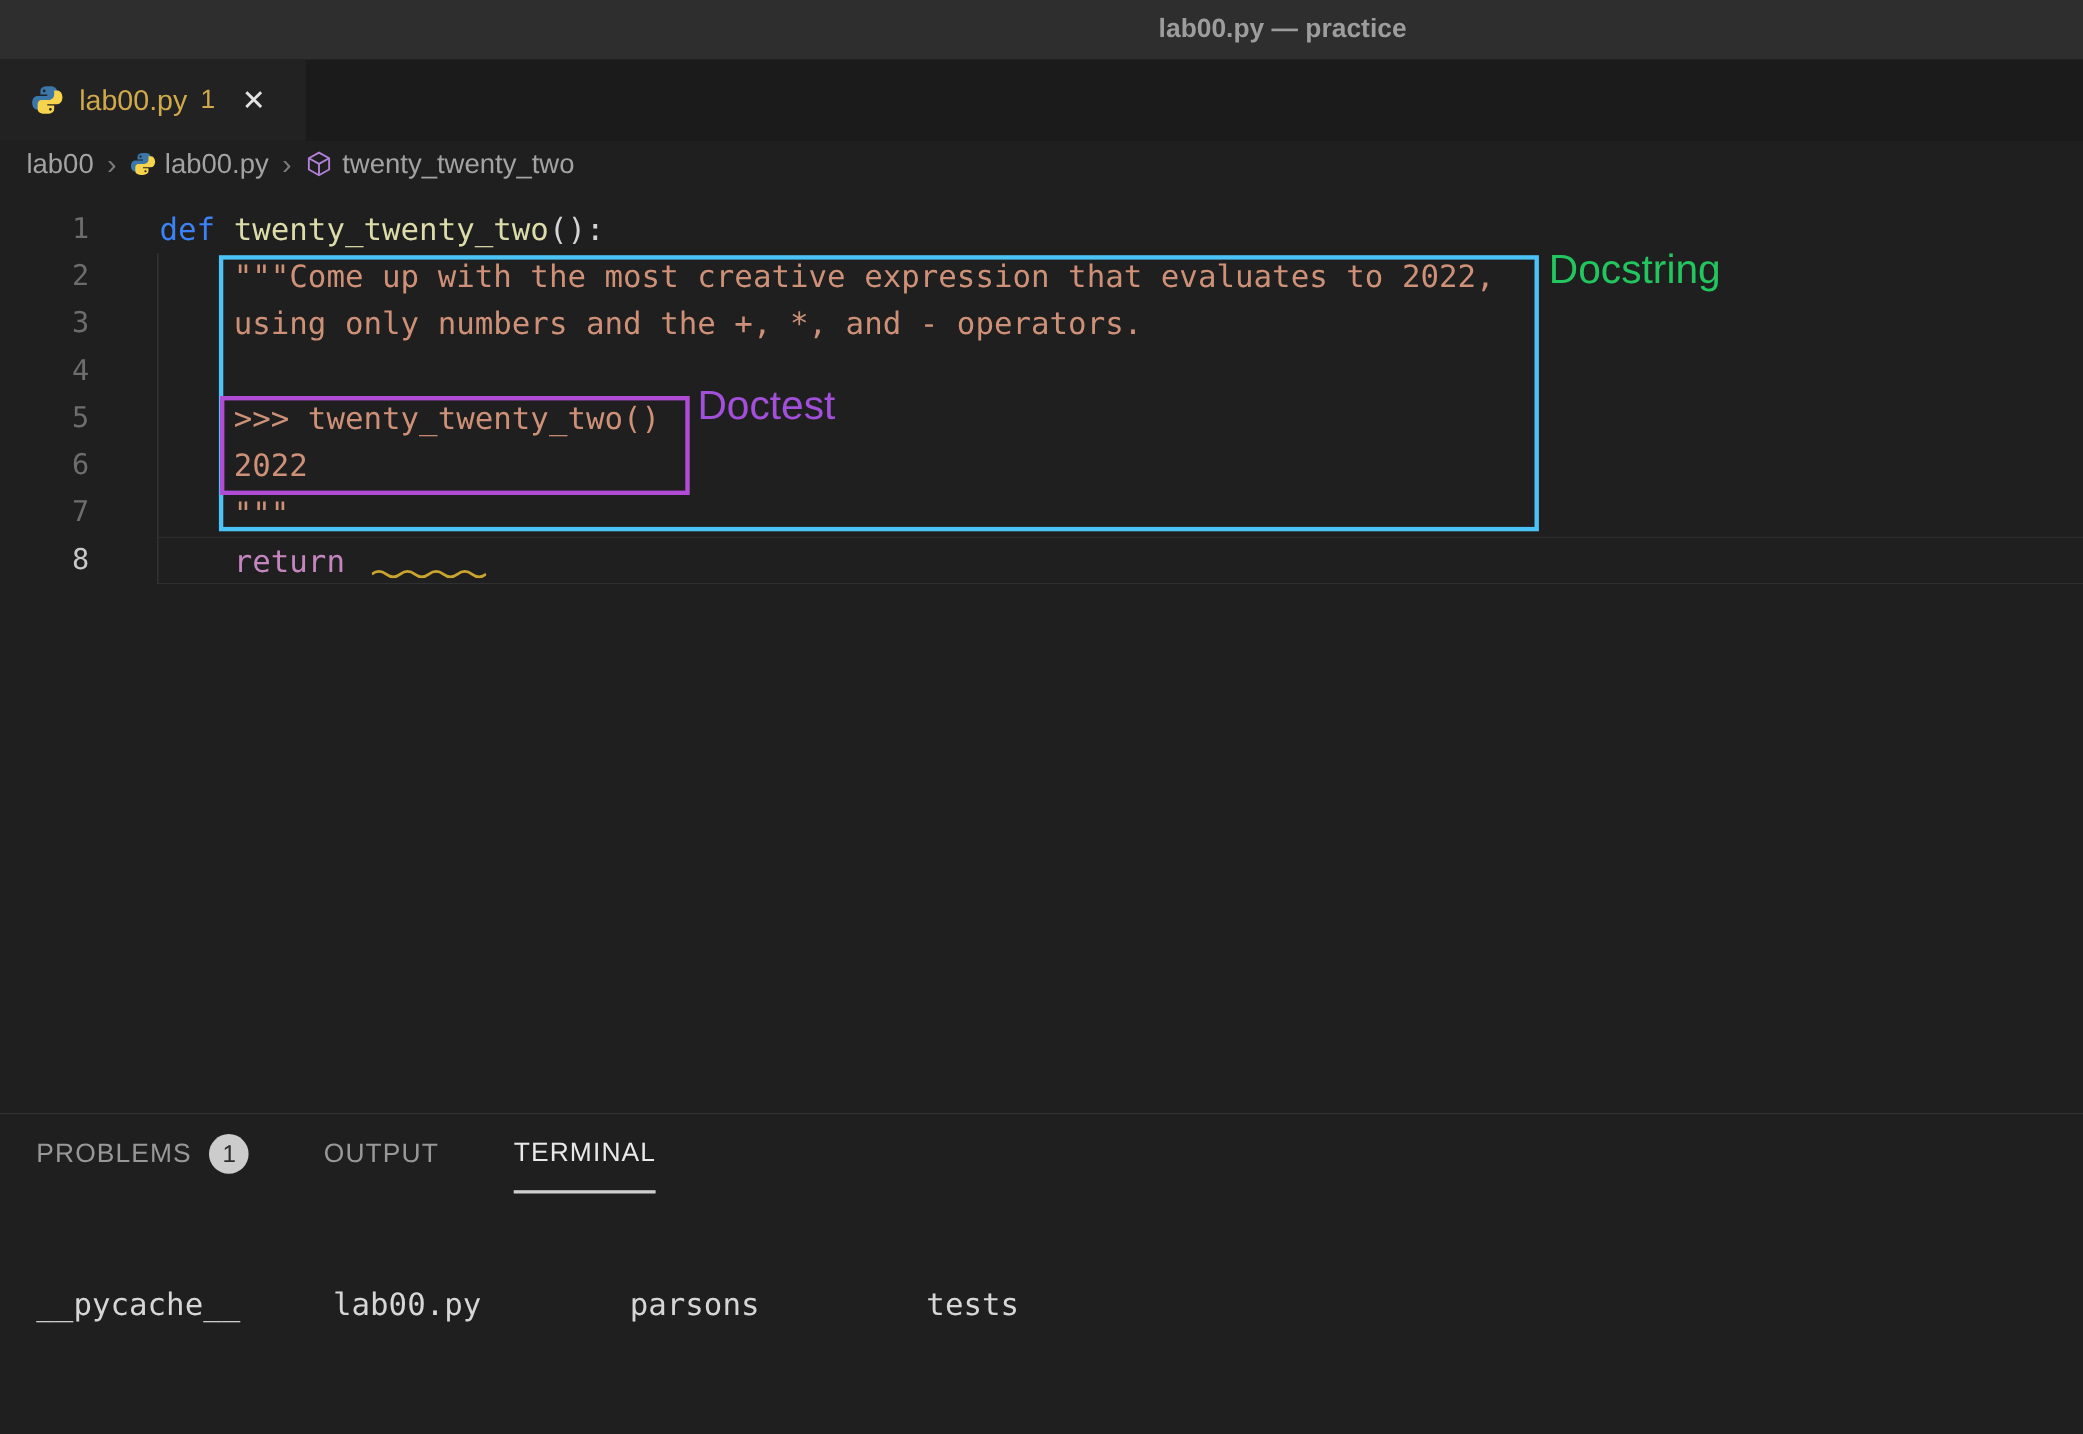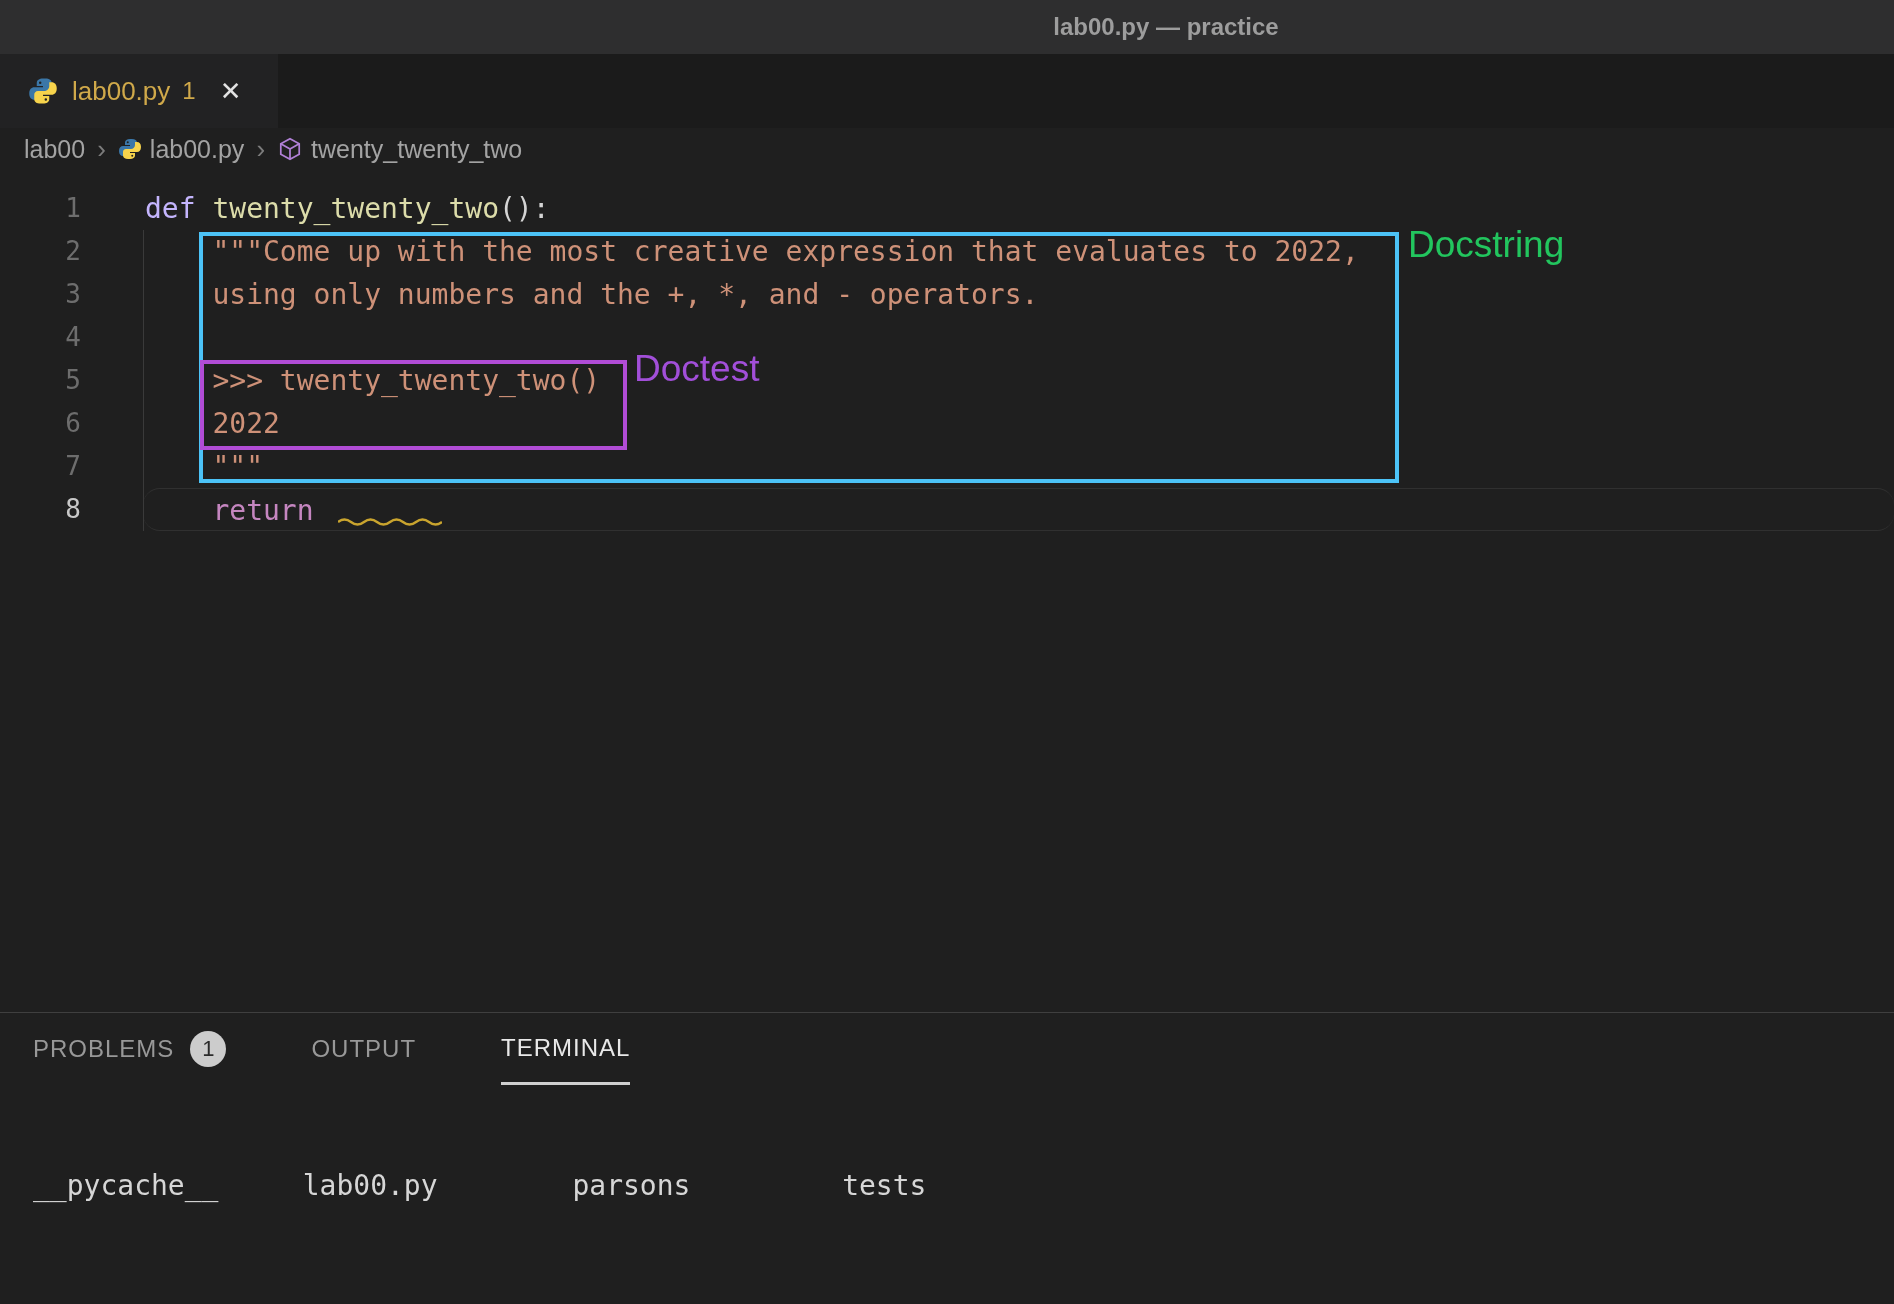--- a/index.html
+++ b/index.html
@@ -41,43 +41,43 @@
   .crow {
     display:flex; height:43px; line-height:43px; white-space:pre;
     font-family:"DejaVu Sans Mono", monospace; font-size:28px;
   }
   .ln {
     width:143px; flex:none; text-align:right; padding-right:62px;
     font-size:26px; color:#6d6d6d;
   }
   .ln.active { color:#c8c8c8; }
   .ctext { flex:1; padding-left:2px; color:#d4d4d4; }
-  .crow.current .ctext { border-top:1px solid #303030; border-bottom:1px solid #303030;border-radius:17px; }
-  .tok-kw  { color:#c4b5fd; }
+  .crow.current .ctext { border-top:1px solid #303030; border-bottom:1px solid #303030; }
+  .tok-kw  { color:#3b82f6; }
   .tok-fn  { color:#dcdcaa; }
   .tok-p   { color:#d4d4d4; }
   .tok-str { color:#ce9178; }
   .tok-ret { color:#c586c0; }
   .indent-guide { position:absolute; left:143px; top:60px; width:1px; height:301px; background:#3a3a3a; }
 
   .squiggle { display:inline-block; margin-left:24px; position:relative; top:6px; }
 
   
   .ann-box { position:absolute; pointer-events:none; }
   .box-docstring { left:199px; top:62px;  width:1200px; height:251px; border:4px solid #4cc3f7; }
   .box-doctest   { left:200px; top:190px; width:427px;  height:90px;  border:4px solid #b14cd6; }
   .ann-label { position:absolute; font-size:37px; font-weight:400; white-space:nowrap; }
   .label-docstring { left:1408px; top:54px;  color:#22c55e; }
   .label-doctest   { left:634px;  top:178px; color:#a24fd9; }
 
   
   .divider { height:1px; background:#3f3f3f; }
   .panel { height:303px; background:#1f1f1f; }
   .panel-tabs {
-    height:72px; display:flex; align-items:center; padding-left:33px; column-gap:85px;
+    height:72px; display:flex; align-items:center; padding-left:33px; column-gap:68px;
   }
   .ptab {
     height:100%; display:flex; align-items:center; cursor:pointer;
     font-size:24px; letter-spacing:1px; color:#989898;
   }
   .ptab.active { color:#e8e8e8; border-bottom:3px solid #cfcfcf; }
   .pbadge {
     width:36px; height:36px; border-radius:50%; background:#cccccc; color:#2b2b2b;
     font-size:22px; letter-spacing:0; display:flex; align-items:center; justify-content:center;
     margin-left:16px; font-weight:400;

